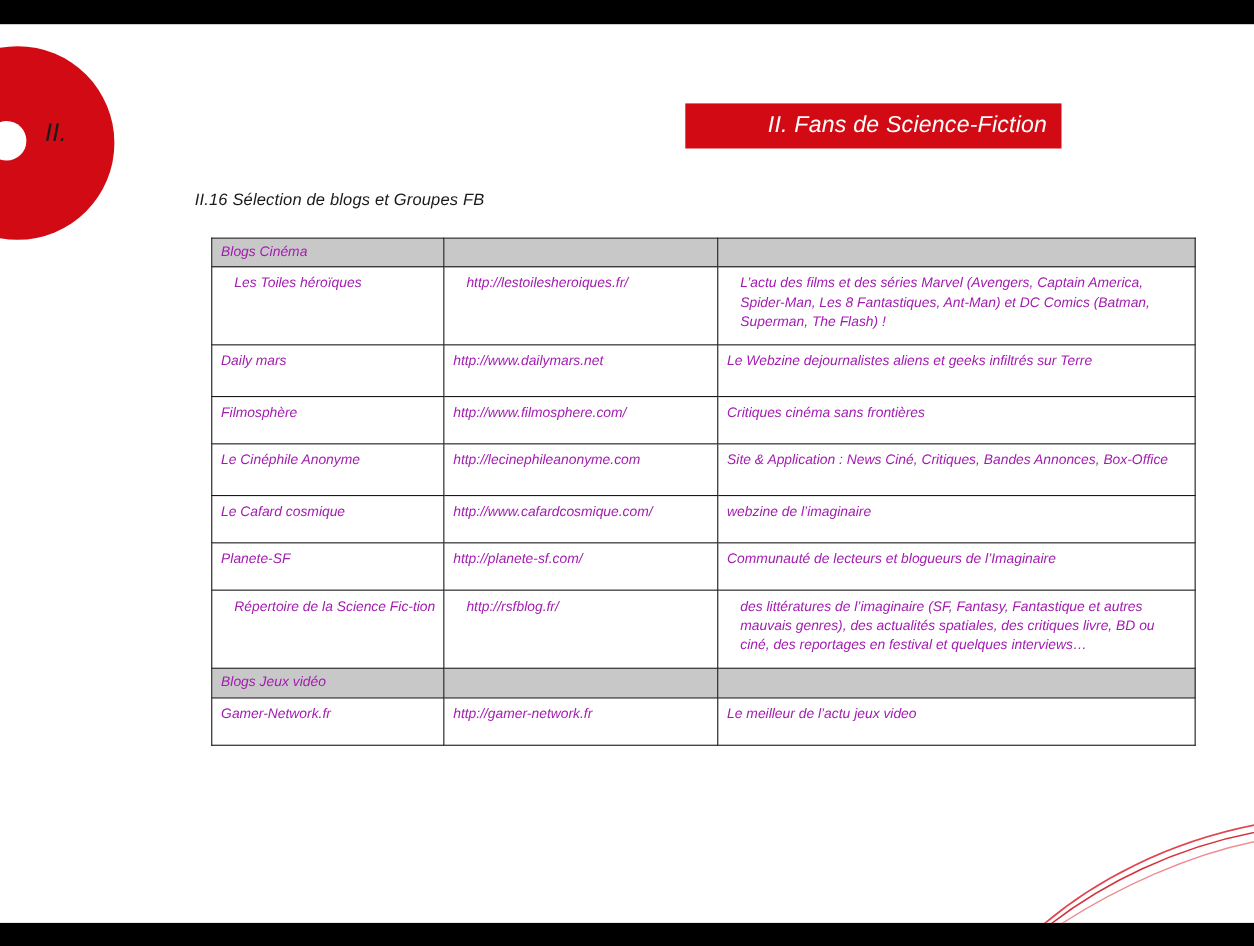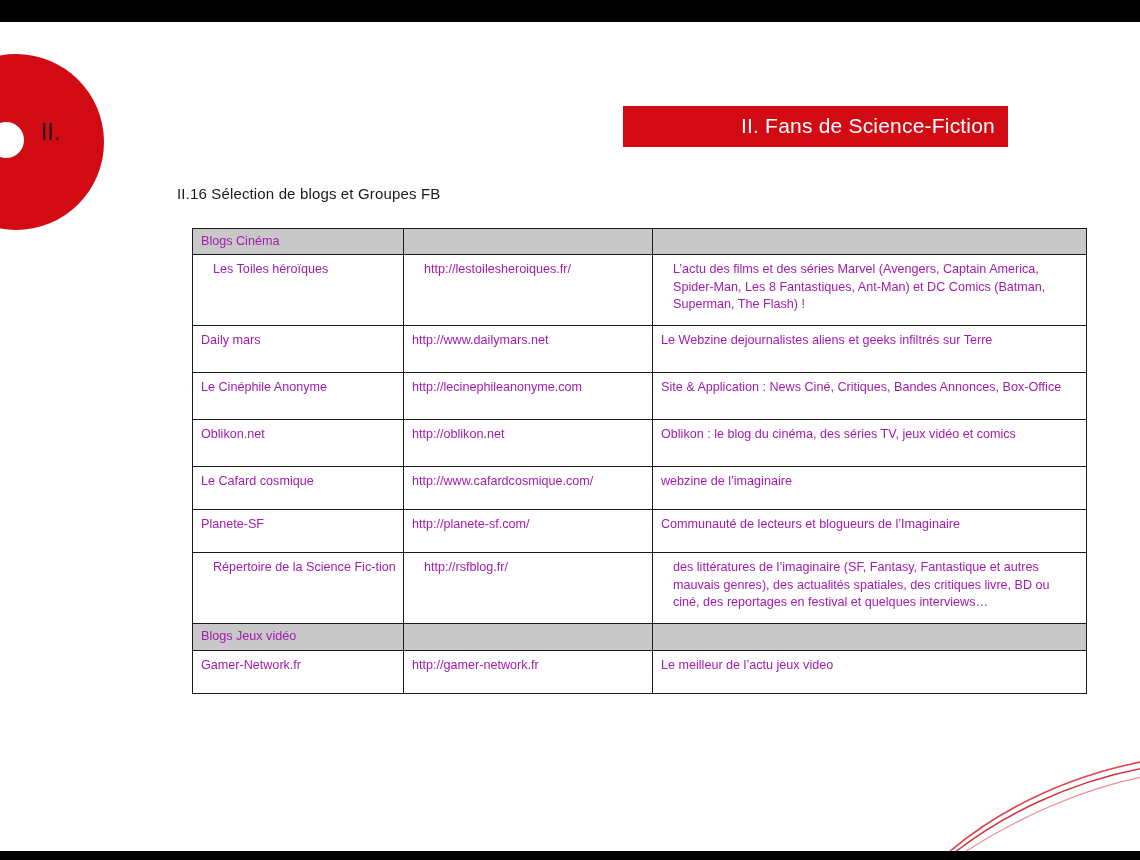--- a/index.html
+++ b/index.html
@@ -25,24 +25,25 @@
   }
   .bar-bottom {
     position: absolute;
     left: 0; top: 833px;
     width: 1140px; height: 27px;
     background: #000000;
   }
 
   .slide {
     position: absolute;
-    left: 0; top: 40px;
+    left: 0; top: 28px;
     width: 1140px; height: 811px;
     background: #ffffff;
     overflow: hidden;
+    font-style: italic;
   }
 
   
   .disc {
     position: absolute;
     left: -72px; top: 14px;
     width: 176px; height: 176px;
     border-radius: 50%;
     background: #D10A13;
   }
@@ -69,21 +70,21 @@
     font-size: 25px;
     font-weight: 400;
     letter-spacing: 0.6px;
     color: #231f20;
     white-space: nowrap;
   }
 
   .badge {
     position: absolute;
     left: 623px; top: 66px;
-    width: 385px; height: 41px;
+    width: 342px; height: 41px;
     background: #D10A13;
     box-sizing: border-box;
   }
   .badge-label {
     position: absolute;
     right: 13px; top: 8px;
     font-size: 21px;
     color: #ffffff;
     white-space: nowrap;
     letter-spacing: 0.2px;
@@ -184,28 +185,28 @@
             <td class="tall-1">Les Toiles héroïques</td>
             <td class="tall-1">http://lestoilesheroiques.fr/</td>
             <td class="tall-1">L’actu des films et des séries Marvel (Avengers, Captain America, Spider-Man, Les 8 Fantastiques, Ant-Man) et DC Comics (Batman, Superman, The Flash) !</td>
           </tr>
           <tr>
             <td class="tall-3">Daily mars</td>
             <td class="tall-3">http://www.dailymars.net</td>
             <td class="tall-3">Le Webzine dejournalistes aliens et geeks infiltrés sur Terre</td>
           </tr>
           <tr>
+            <td class="tall-2">Filmosphère</td>
+            <td class="tall-2">http://www.filmosphere.com/</td>
+            <td class="tall-2">Critiques cinéma sans frontières</td>
+          </tr>
+          <tr>
             <td class="tall-3">Le Cinéphile Anonyme</td>
             <td class="tall-3">http://lecinephileanonyme.com</td>
             <td class="tall-3">Site &amp; Application : News Ciné, Critiques, Bandes Annonces, Box-Office</td>
-          </tr>
-          <tr>
-            <td class="tall-3">Oblikon.net</td>
-            <td class="tall-3">http://oblikon.net</td>
-            <td class="tall-3">Oblikon : le blog du cinéma, des séries TV, jeux vidéo et comics</td>
           </tr>
           <tr>
             <td class="tall-2">Le Cafard cosmique</td>
             <td class="tall-2">http://www.cafardcosmique.com/</td>
             <td class="tall-2">webzine de l’imaginaire</td>
           </tr>
           <tr>
             <td class="tall-2">Planete-SF</td>
             <td class="tall-2">http://planete-sf.com/</td>
             <td class="tall-2">Communauté de lecteurs et blogueurs de l’Imaginaire</td>

